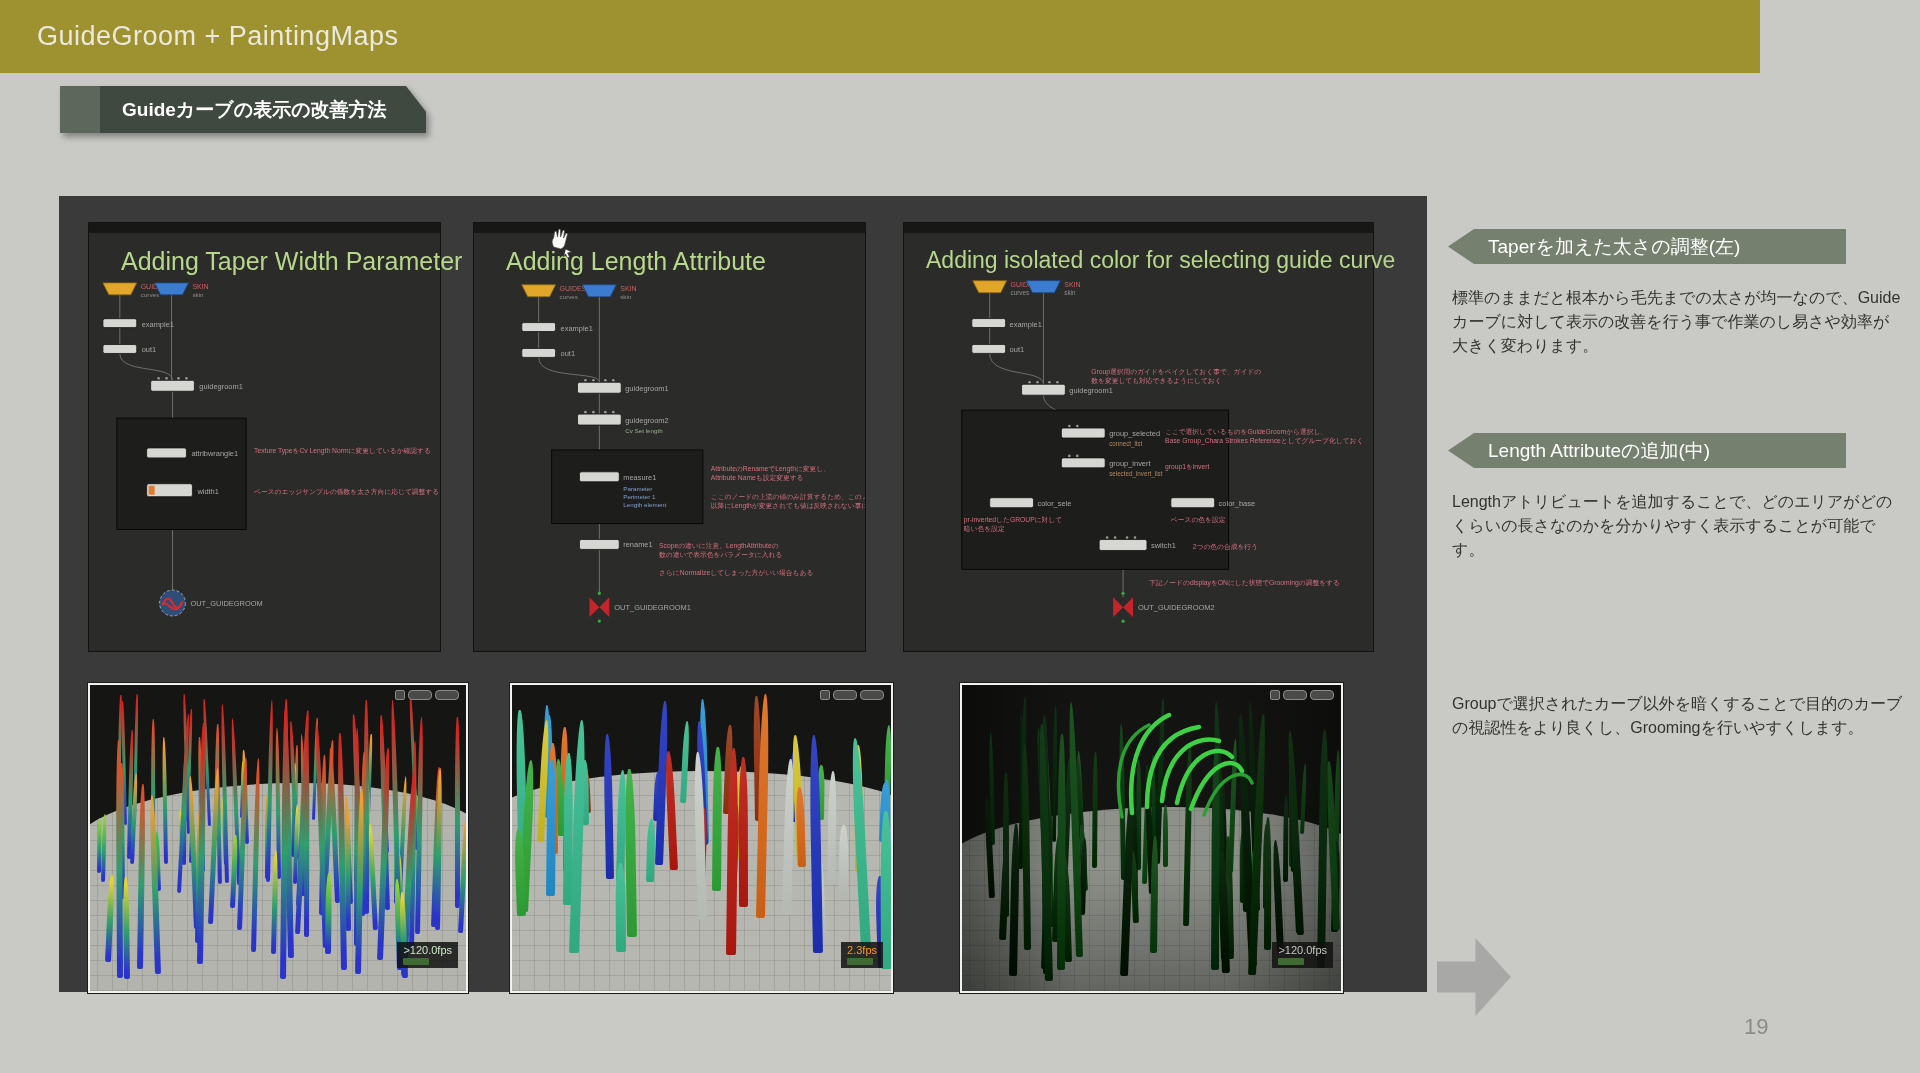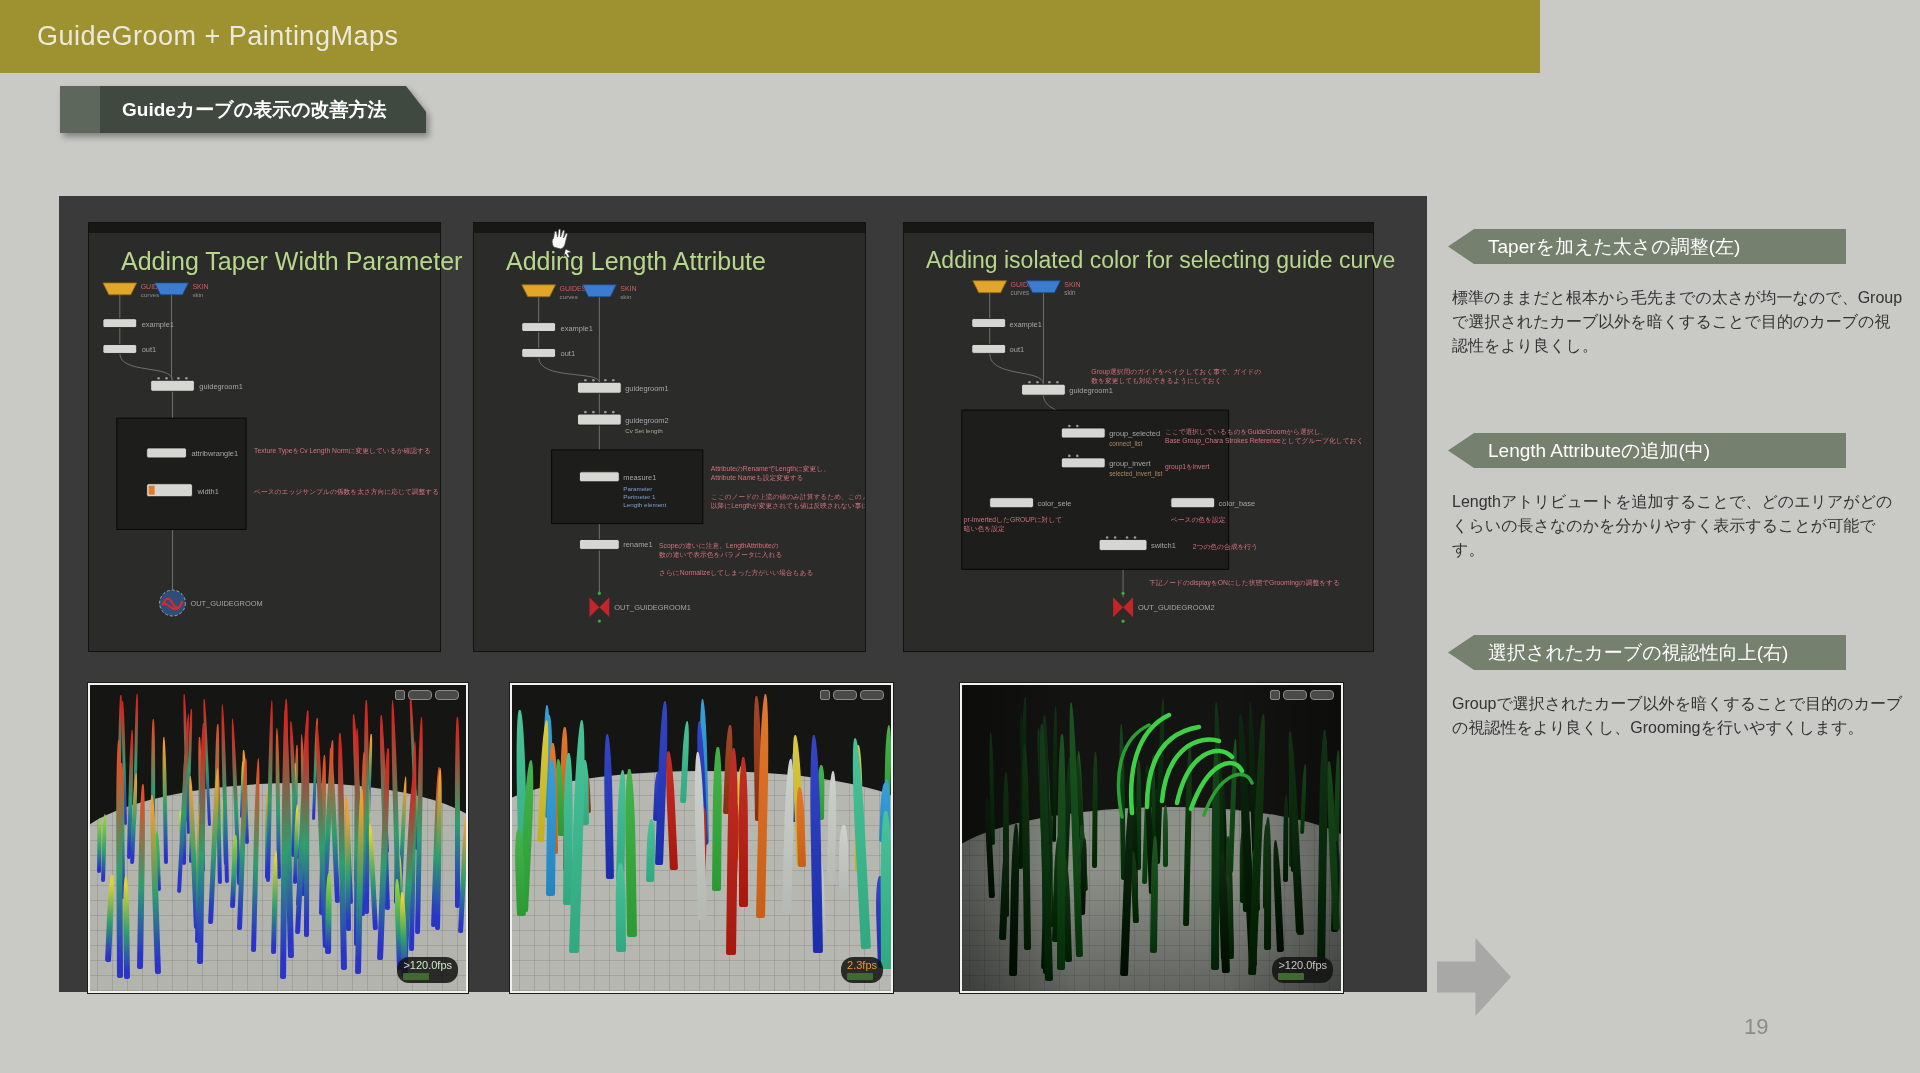--- a/index.html
+++ b/index.html
@@ -1,21 +1,21 @@
 <!DOCTYPE html>
 <html><head>
 <meta charset="utf-8">
 <style>
   html,body{margin:0;padding:0;background:#9b9b99;}
   #slide{position:relative;width:1920px;height:1073px;background:var(--slide-bg,#c9c9c6);
          font-family:"Liberation Sans","DejaVu Sans",sans-serif;overflow:hidden;}
   .abs{position:absolute;}
 
   
-  .topbar{left:0;top:0;width:1540px;height:73px;background:var(--accent-olive,#9d9130);}
+  .topbar{left:0;top:0;width:1760px;height:73px;background:var(--accent-olive,#9d9130);}
   .topbar h1{margin:0;padding-left:37px;line-height:73px;font-size:27px;font-weight:400;
              color:#ebe9de;letter-spacing:.5px;}
 
   
   .banner{left:60px;top:86px;width:366px;height:47px;display:flex;
           filter:drop-shadow(3px 4px 3px rgba(0,0,0,.35));}
   .banner-accent{width:40px;background:var(--banner-accent,#5d675c);}
   .banner-main{flex:1;background:var(--banner-bg,#3f4940);color:#fff;font-size:19px;font-weight:700;
                line-height:47px;padding-left:22px;
                clip-path:polygon(0 0,calc(100% - 20px) 0,100% 55%,100% 100%,0 100%);}
@@ -60,22 +60,22 @@
   #vp3 .ground{height:60%;background-color:#999d95;}
   .strands{position:absolute;inset:0;z-index:10;}
   .strand{position:absolute;border-radius:45% 45% 2px 2px;}
   #vp3 .shade{position:absolute;inset:0;z-index:52;pointer-events:none;
       background:linear-gradient(to right,rgba(0,0,0,.45),rgba(0,0,0,.08) 30%,rgba(0,0,0,.08) 70%,rgba(0,0,0,.40)),
                  linear-gradient(to top,rgba(0,0,0,.30),transparent 40%);}
   .cluster{position:absolute;inset:0;z-index:60;}
   .vpbtns{position:absolute;top:5px;right:7px;z-index:70;display:flex;gap:3px;align-items:center;}
   .vpbtns .sq{width:8px;height:8px;border-radius:2px;background:#4a4a48;border:1px solid #8a8a88;}
   .vpbtns .pill{width:22px;height:8px;border-radius:4px;background:#4a4a48;border:1px solid #8a8a88;}
-  .fpschip{position:absolute;right:8px;bottom:8px;z-index:70;background:rgba(18,18,16,.85);
-           padding:2px 6px 3px;border-radius:12px;font-size:11px;line-height:12px;}
+  .fpschip{position:absolute;right:8px;bottom:23px;z-index:70;background:rgba(18,18,16,.85);
+           padding:2px 6px 3px;border-radius:0;font-size:11px;line-height:12px;}
   .fpssub{height:7px;width:26px;background:#3f6b33;margin-top:2px;border-radius:1px;}
   #vp1 .fpschip span{color:var(--fps-green,#cfe6c9);}
   #vp2 .fpschip span{color:var(--fps-orange,#f0972c);}
   #vp3 .fpschip span{color:var(--fps-gray,#c6c6c2);}
 
   
   .shead{left:1448px;width:398px;height:35px;background:var(--sidebar-heading-bg,#75806e);
          clip-path:polygon(26px 0,100% 0,100% 100%,26px 100%,0 50%);
          color:#fff;font-size:19px;font-weight:400;line-height:35px;padding-left:40px;box-sizing:border-box;}
   .sbody{left:1452px;width:452px;font-size:16px;line-height:24px;color:#333331;}
@@ -592,28 +592,25 @@
         <span class="sq"></span>
         <span class="pill"></span>
         <span class="pill"></span>
       </div>
     <div class="fpschip"><span>&gt;120.0fps</span><div class="fpssub"></div></div>
   </div>
 
   <div class="abs shead" style="top:229px">
     <span>Taperを加えた太さの調整(左)</span>
   </div>
-  <div class="abs sbody" style="top:286px">標準のままだと根本から毛先までの太さが均一なので、Groupで選択されたカーブ以外を暗くすることで目的のカーブの視認性をより良くし。</div>
+  <div class="abs sbody" style="top:286px">標準のままだと根本から毛先までの太さが均一なので、Guideカーブに対して表示の改善を行う事で作業のし易さや効率が大きく変わります。</div>
 
   <div class="abs shead" style="top:433px">
     <span>Length Attributeの追加(中)</span>
   </div>
   <div class="abs sbody" style="top:490px">Lengthアトリビュートを追加することで、どのエリアがどのくらいの長さなのかを分かりやすく表示することが可能です。</div>
 
-  <div class="abs shead" style="top:635px">
-    <span>選択されたカーブの視認性向上(右)</span>
-  </div>
   <div class="abs sbody" style="top:692px">Groupで選択されたカーブ以外を暗くすることで目的のカーブの視認性をより良くし、Groomingを行いやすくします。</div>
 
   <div class="abs next-arrow"></div>
   <div class="abs pagenum">19</div>
 
 </div>
 
 </body></html>

